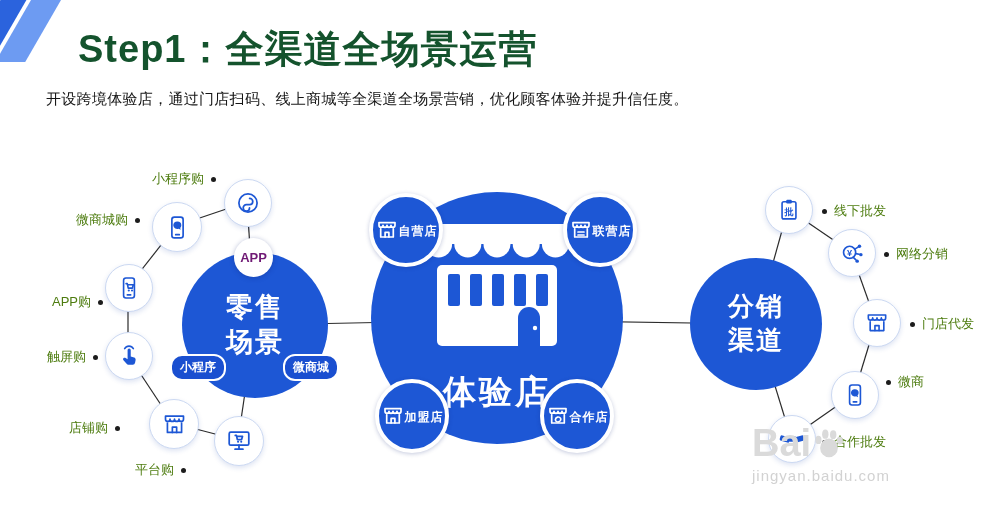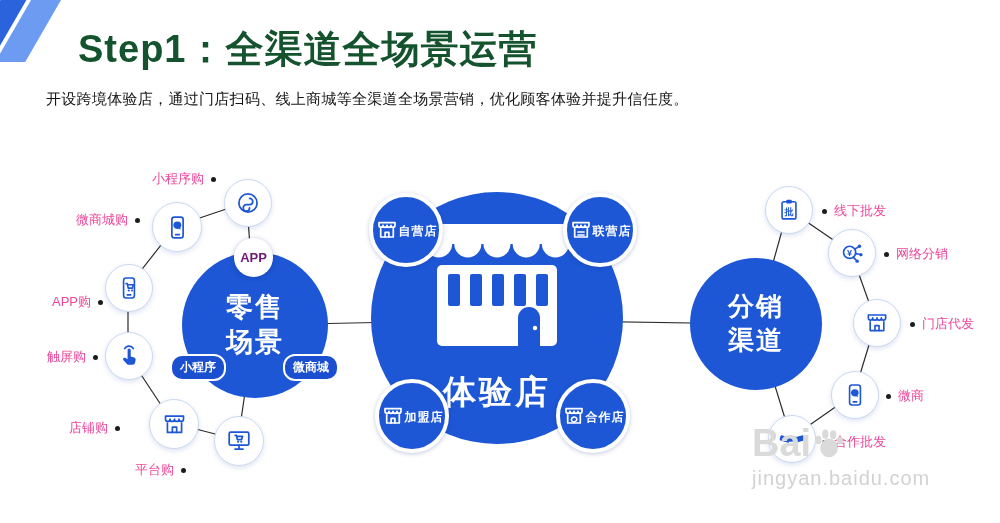--- a/index.html
+++ b/index.html
@@ -9,21 +9,21 @@
   .deco-a{position:absolute;left:-14px;top:-10px;width:26px;height:70px;background:#2b63dd;transform:skewX(-30deg);z-index:2;}
   .deco-b{position:absolute;left:16px;top:-10px;width:30px;height:72px;background:#6d9bf2;transform:skewX(-30deg);z-index:2;}
   .title{position:absolute;left:62px;top:8px;margin:16px;font-size:38px;font-weight:700;color:#14532d;letter-spacing:1px;z-index:2;white-space:nowrap;}
   .desc{position:absolute;left:46px;top:90px;margin:0;font-size:15px;color:#151515;letter-spacing:.3px;z-index:2;white-space:nowrap;}
 
   .ic{position:absolute;background:#fff;border:1px solid #ccd9f2;border-radius:50%;
       display:flex;align-items:center;justify-content:center;color:#1d57d5;
       box-shadow:0 2px 5px rgba(25,70,170,.15);z-index:3;}
   .ic svg{display:block;}
 
-  .nlabel{position:absolute;display:flex;align-items:center;gap:7px;font-size:13px;color:#ec4899;z-index:4;white-space:nowrap;}
+  .nlabel{position:absolute;display:flex;align-items:center;gap:7px;font-size:13px;color:#4d7c0f;z-index:4;white-space:nowrap;}
   .dot{width:5px;height:5px;border-radius:50%;background:#1c1c1c;flex:none;}
 
   .hub{position:absolute;border-radius:50%;background:#1d57d5;color:#fff;display:flex;flex-direction:column;
        align-items:center;justify-content:center;font-weight:bold;z-index:3;text-align:center;}
   .hub-left{left:182px;top:252px;width:146px;height:146px;font-size:27px;line-height:1.3;letter-spacing:2px;}
   .hub-right{left:690px;top:258px;width:132px;height:132px;font-size:26px;line-height:1.3;letter-spacing:2px;}
 
   .big-hub{position:absolute;left:371px;top:192px;width:252px;height:252px;border-radius:50%;background:#1d57d5;
            z-index:2;display:flex;flex-direction:column;align-items:center;gap:20px;}
   .store-art{margin-top:32px;}
@@ -36,21 +36,21 @@
 
   .badge-circle{position:absolute;left:234px;top:238px;width:39px;height:39px;border-radius:50%;background:#fff;
        color:#701a75;font-weight:bold;font-size:13px;display:flex;align-items:center;justify-content:center;
        box-shadow:0 1px 5px rgba(20,40,120,.35);z-index:5;}
   .badge-pill{position:absolute;background:#1a4fd0;color:#fff;font-size:12px;font-weight:bold;
        padding:3px 8px;border-radius:12px;border:2px solid #fff;z-index:5;white-space:nowrap;}
 
   .watermark{position:absolute;left:752px;top:424px;z-index:10;color:#dadada;}
   .wm-row{display:flex;align-items:center;gap:3px;font-size:38px;font-weight:bold;line-height:1;}
   .wm-paw{fill:#dadada;}
-  .wm-url{font-size:20px;letter-spacing:1px;margin-top:5px;color:#d2d2d2;}
+  .wm-url{font-size:15px;letter-spacing:1px;margin-top:5px;color:#d2d2d2;}
 </style>
 </head>
 <body>
 
 <div class="canvas">
 
   <svg class="connector-layer" width="1000" height="523">
     <g stroke="#2b2b2b" stroke-width="1.2">
       <line x1="247" y1="202" x2="176" y2="226"></line>
       <line x1="176" y1="226" x2="128" y2="287"></line>
@@ -199,21 +199,21 @@
     <div class="sat-label">加盟店</div>
   </div>
   <div class="sat" style="left:563px;top:193px;">
     <svg width="24" height="24" viewBox="0 0 24 24" fill="none" stroke="#ffffff" stroke-width="1.7" stroke-linecap="round" stroke-linejoin="round">
       <path d="M4 4.6h16v2.7a2 2 0 0 1-4 0 2 2 0 0 1-4 0 2 2 0 0 1-4 0 2 2 0 0 1-4 0z"></path>
       <path d="M5.7 10.8v8.2h12.6v-8.2"></path>
       <path d="M9 14h6M9 17h6"></path>
     </svg>
     <div class="sat-label">联营店</div>
   </div>
-  <div class="sat" style="left:556px;top:379px;">
+  <div class="sat" style="left:540px;top:379px;">
     <svg width="24" height="24" viewBox="0 0 24 24" fill="none" stroke="#ffffff" stroke-width="1.7" stroke-linecap="round" stroke-linejoin="round">
       <path d="M4 4.6h16v2.7a2 2 0 0 1-4 0 2 2 0 0 1-4 0 2 2 0 0 1-4 0 2 2 0 0 1-4 0z"></path>
       <path d="M5.7 10.8v8.2h12.6v-8.2"></path>
       <path d="M9.4 15.8a2.8 2.8 0 0 1 5.2-1.4M14.8 15.2a2.8 2.8 0 0 1-5.2 1.4"></path>
     </svg>
     <div class="sat-label">合作店</div>
   </div>
 
   <div class="hub hub-right">
     <div>分销</div>
@@ -261,21 +261,21 @@
     <span>门店代发</span>
   </div>
 
   <div class="ic" style="left:831px;top:371px;width:46px;height:46px;">
     <svg width="26" height="26" viewBox="0 0 24 24" fill="none" stroke="currentColor" stroke-width="1.5" stroke-linecap="round">
       <rect x="7" y="2.8" width="10" height="18.4" rx="2.2"></rect>
       <line x1="10.4" y1="18.4" x2="13.6" y2="18.4"></line>
       <path d="M12 6.6a3.4 3.4 0 0 1 3.4 3.3c0 .9-.4 1.8-1 2.4l.4 1.7-1.8-.9a3.4 3.4 0 1 1-1-6.5z" fill="currentColor" stroke="none"></path>
     </svg>
   </div>
-  <div class="nlabel" style="left:886px;top:387px;">
+  <div class="nlabel" style="left:886px;top:373px;">
     <span class="dot"></span>
     <span>微商</span>
   </div>
 
   <div class="ic" style="left:768px;top:415px;width:46px;height:46px;">
     <svg width="28" height="28" viewBox="0 0 24 24" fill="currentColor">
       <rect x="1.6" y="9.6" width="8.6" height="4.8" rx="1.4" transform="rotate(16 5.9 12)"></rect>
       <rect x="13.8" y="9.6" width="8.6" height="4.8" rx="1.4" transform="rotate(-16 18.1 12)"></rect>
       <rect x="8.2" y="9.4" width="7.6" height="5" rx="2.4"></rect>
     </svg>

